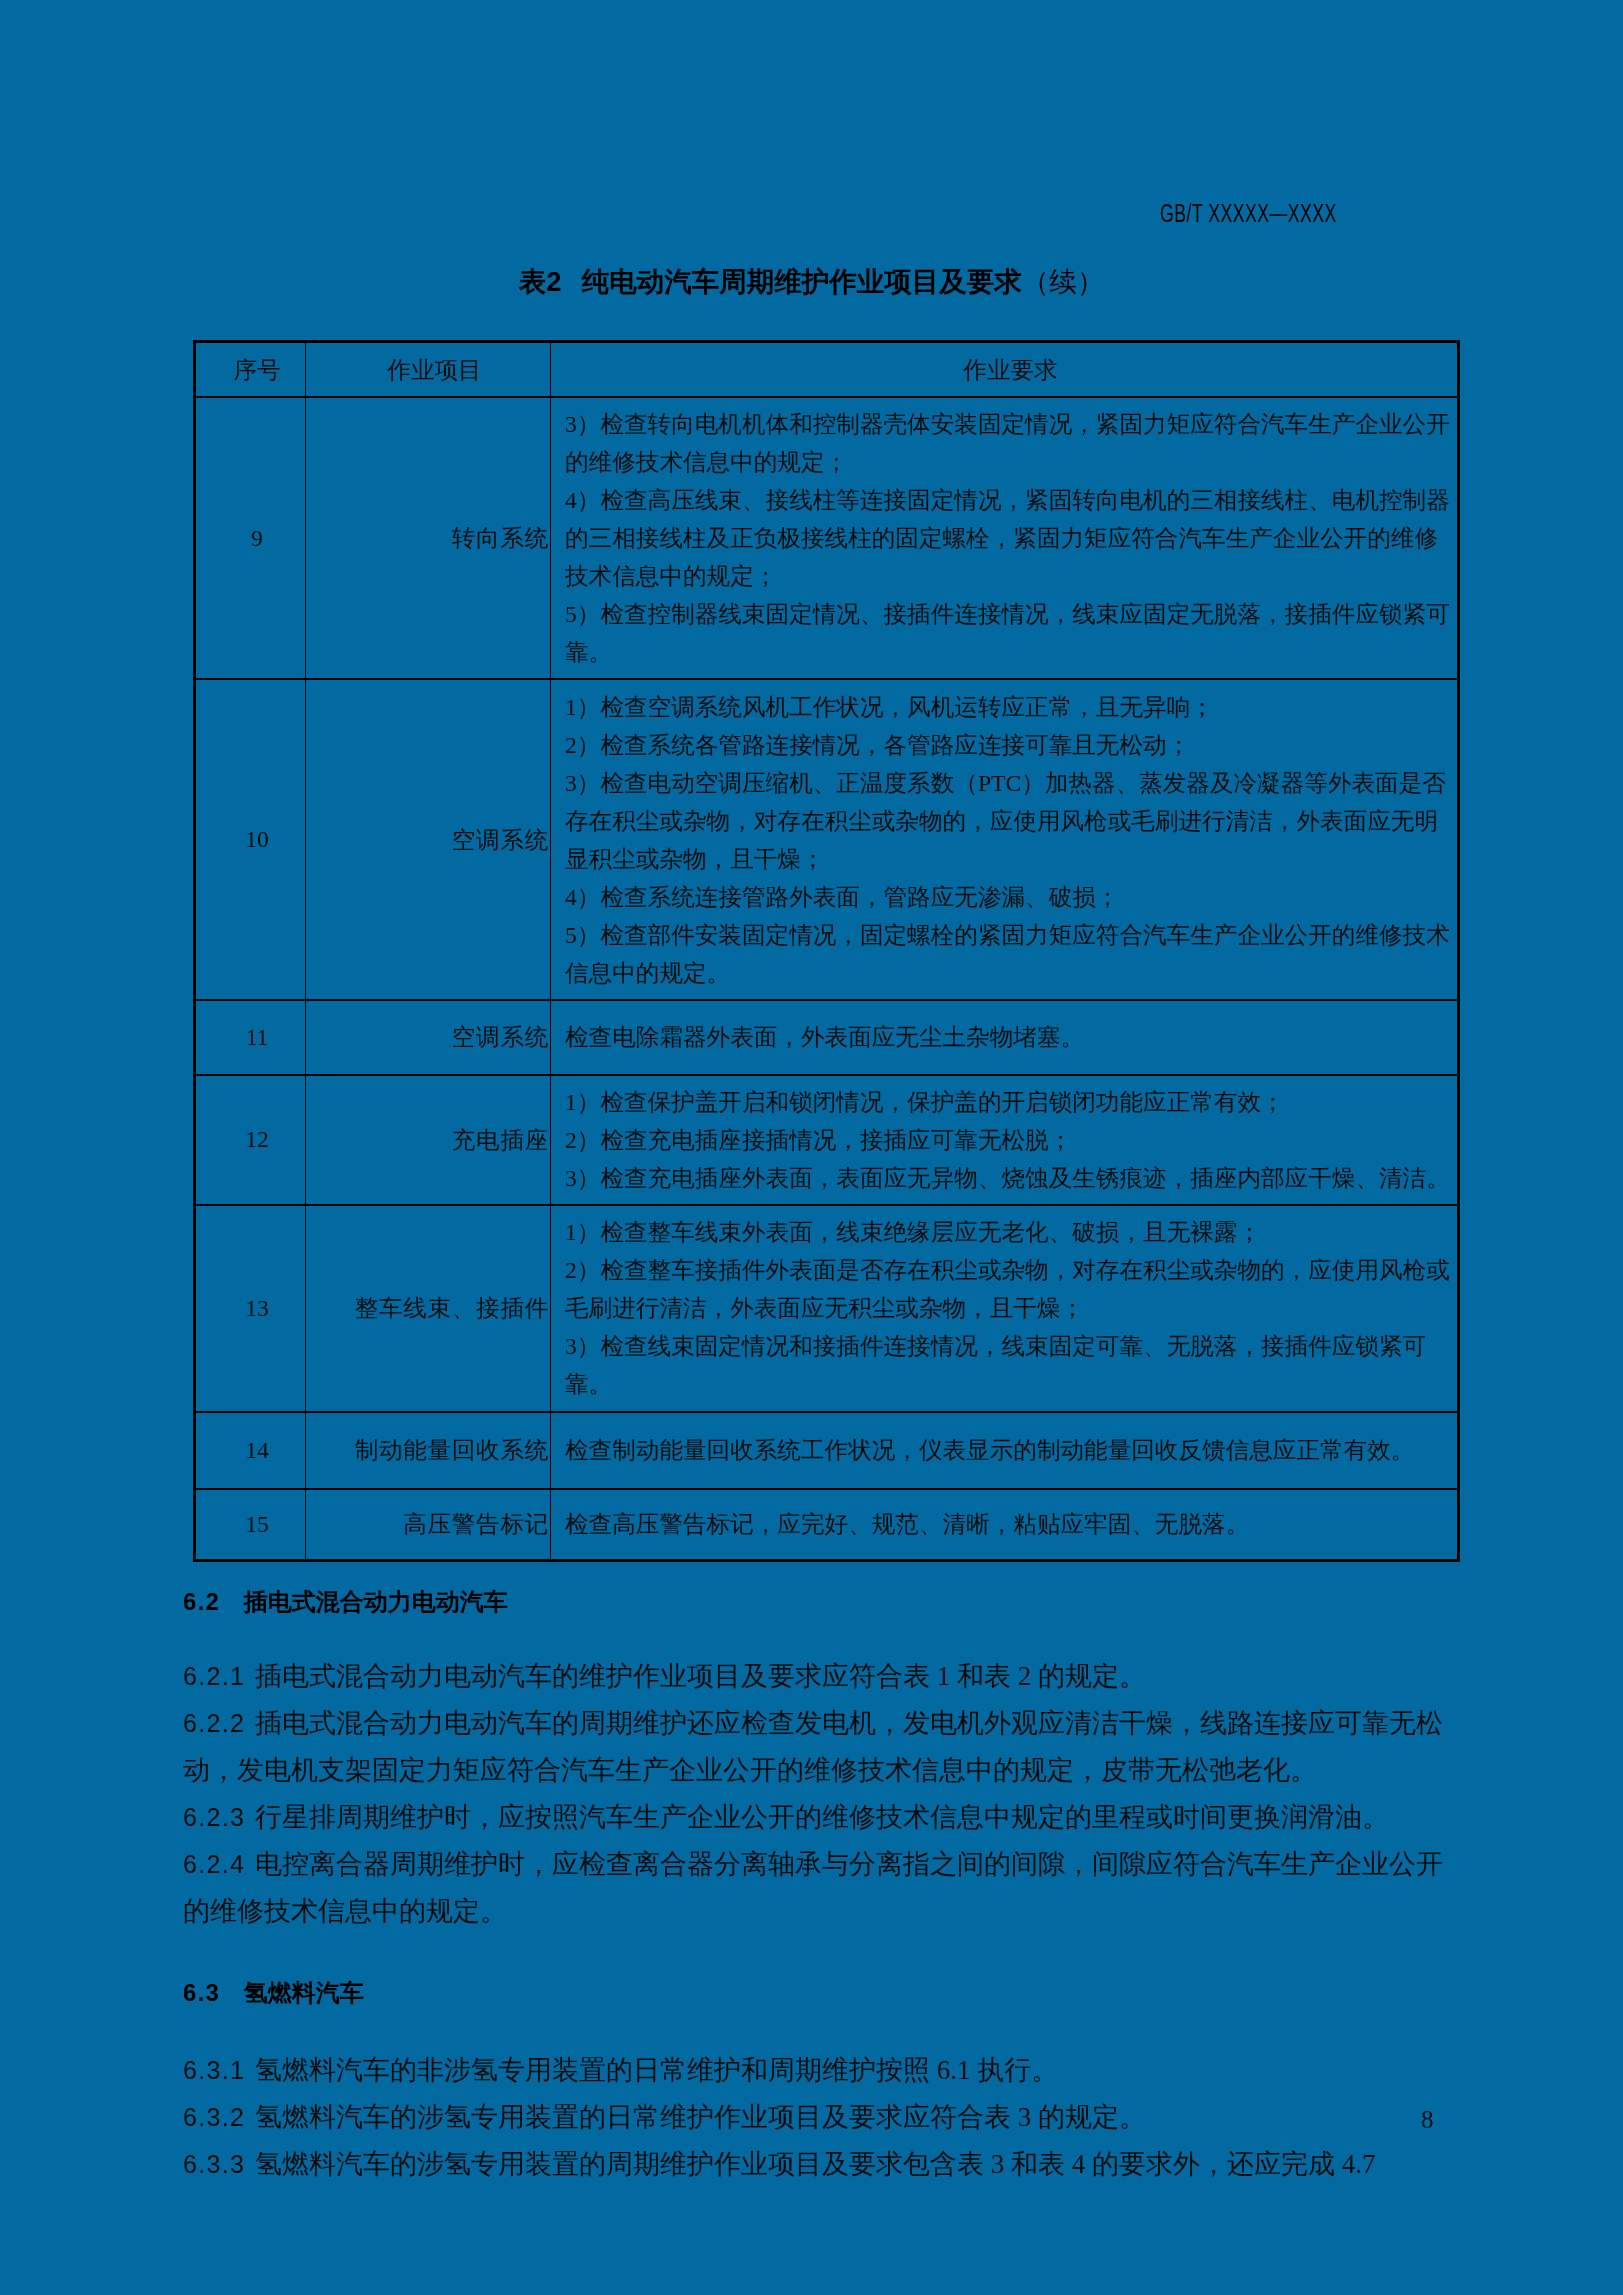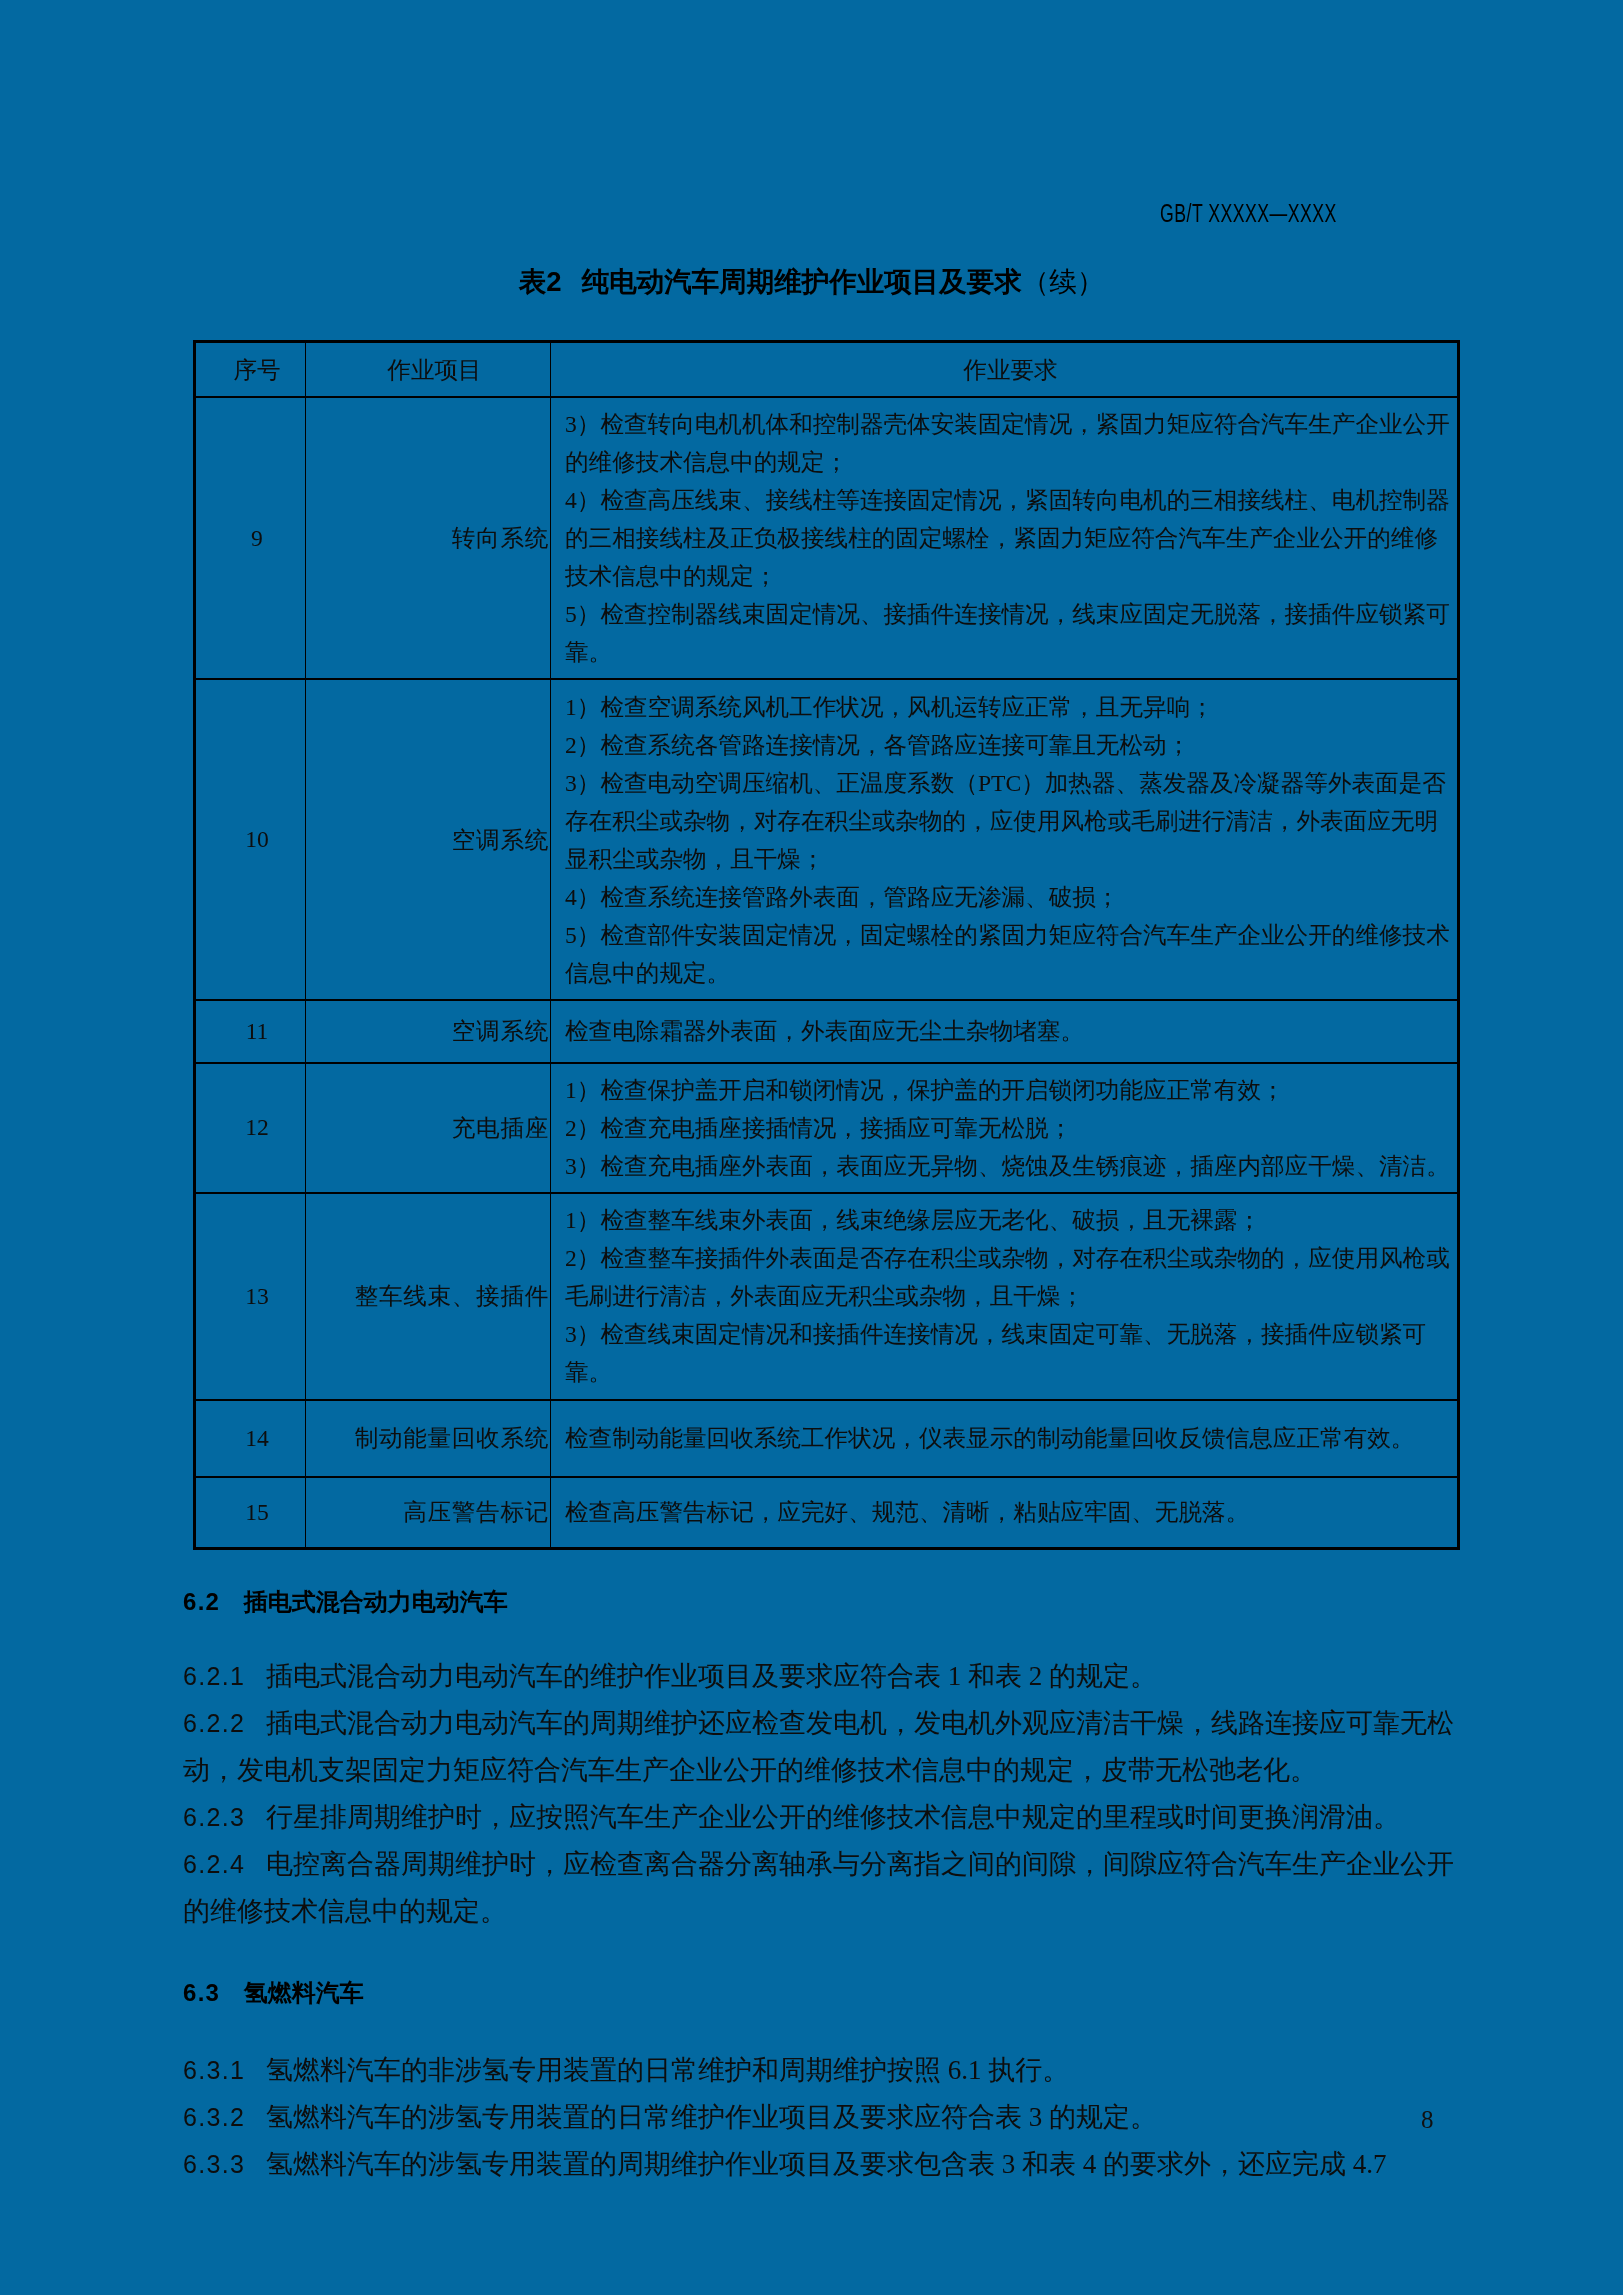--- a/index.html
+++ b/index.html
@@ -52,40 +52,40 @@
   }
   td.col-no   { text-align:center; vertical-align:middle; }
   td.col-item { text-align:right; vertical-align:middle; letter-spacing:0.7px; }
   td.col-req  {
     text-align:left; vertical-align:middle;
     padding:7.2px 5.2px 7.2px 6.5px;
     line-height:38px;
     white-space:pre-wrap;
   }
   
-  #table-body tr:nth-child(3) { height:63px; }
+  #table-body tr:nth-child(3) { height:75px; }
   #table-body tr:nth-child(6) { height:77px; }
   #table-body tr:nth-child(7) { height:72px; }
 
   
   .sections {
     position:absolute; left:183px; top:1578px; width:1276px;
     font-size:27px; line-height:47px; color:#0d0d0d;
   }
   .section-heading {
     font-family:Liberation Sans, sans-serif;
     font-weight:bold; font-size:24px; line-height:47px;
     margin:0 0 27.5px 0; color:#000;
   }
   .section-heading:not(:first-child) { margin-top:34px; margin-bottom:31px; }
   .section-heading .num { margin-right:23.6px; letter-spacing:1.3px; }
   p.clause { margin:0; }
   p.clause .clause-num {
     font-family:"Liberation Sans","DejaVu Sans",sans-serif;
-    font-size:25px; margin-right:21px; letter-spacing:1.3px; white-space:nowrap;
+    font-size:25px; margin-right:10px; letter-spacing:1.3px; white-space:nowrap;
   }
 
   .page-number {
     position:absolute; left:1421px; top:2106px;
     font-size:25px; color:#111;
   }
 </style>
 </head>
 <body>
 

